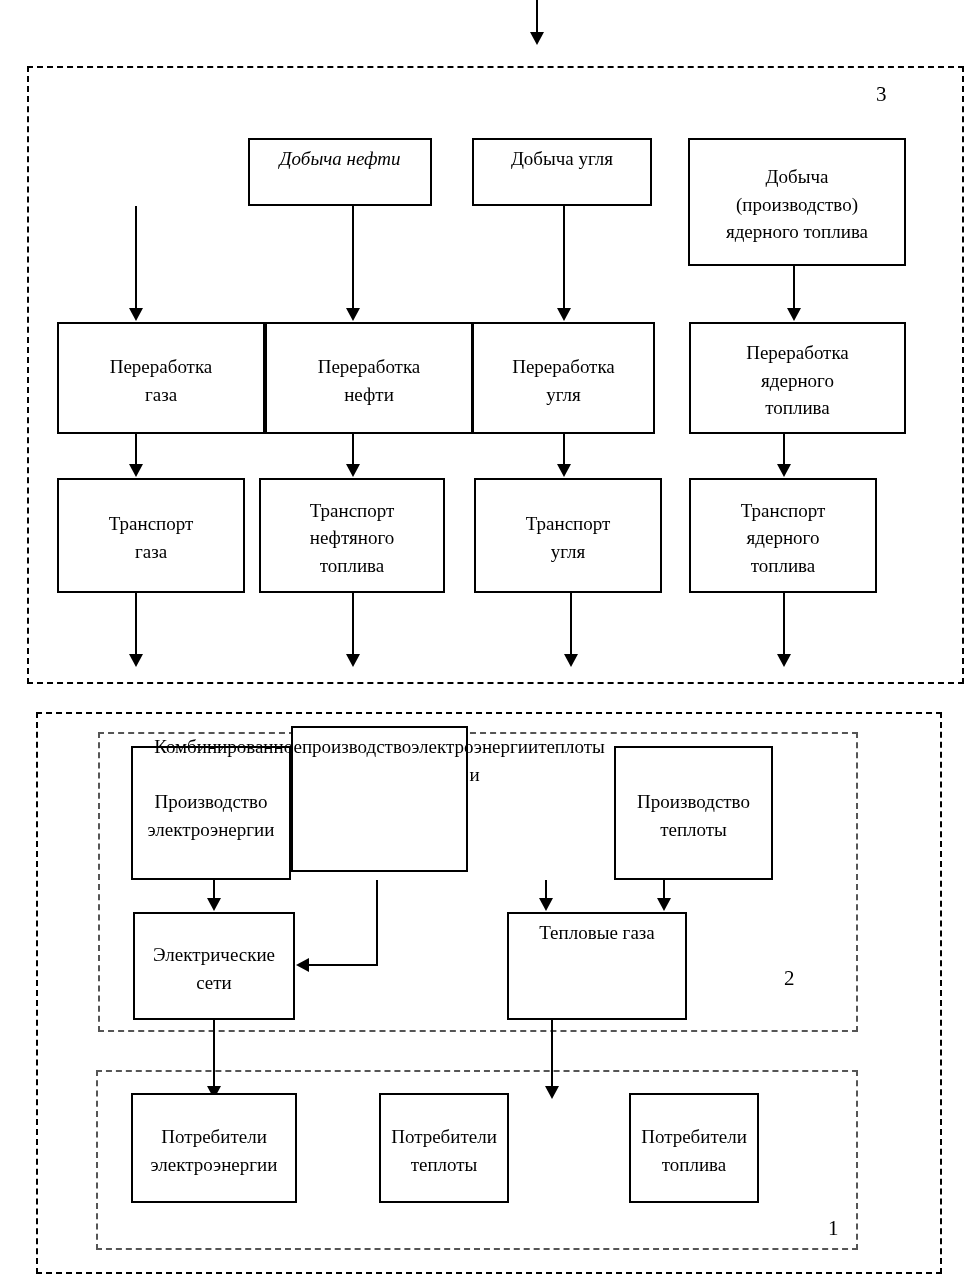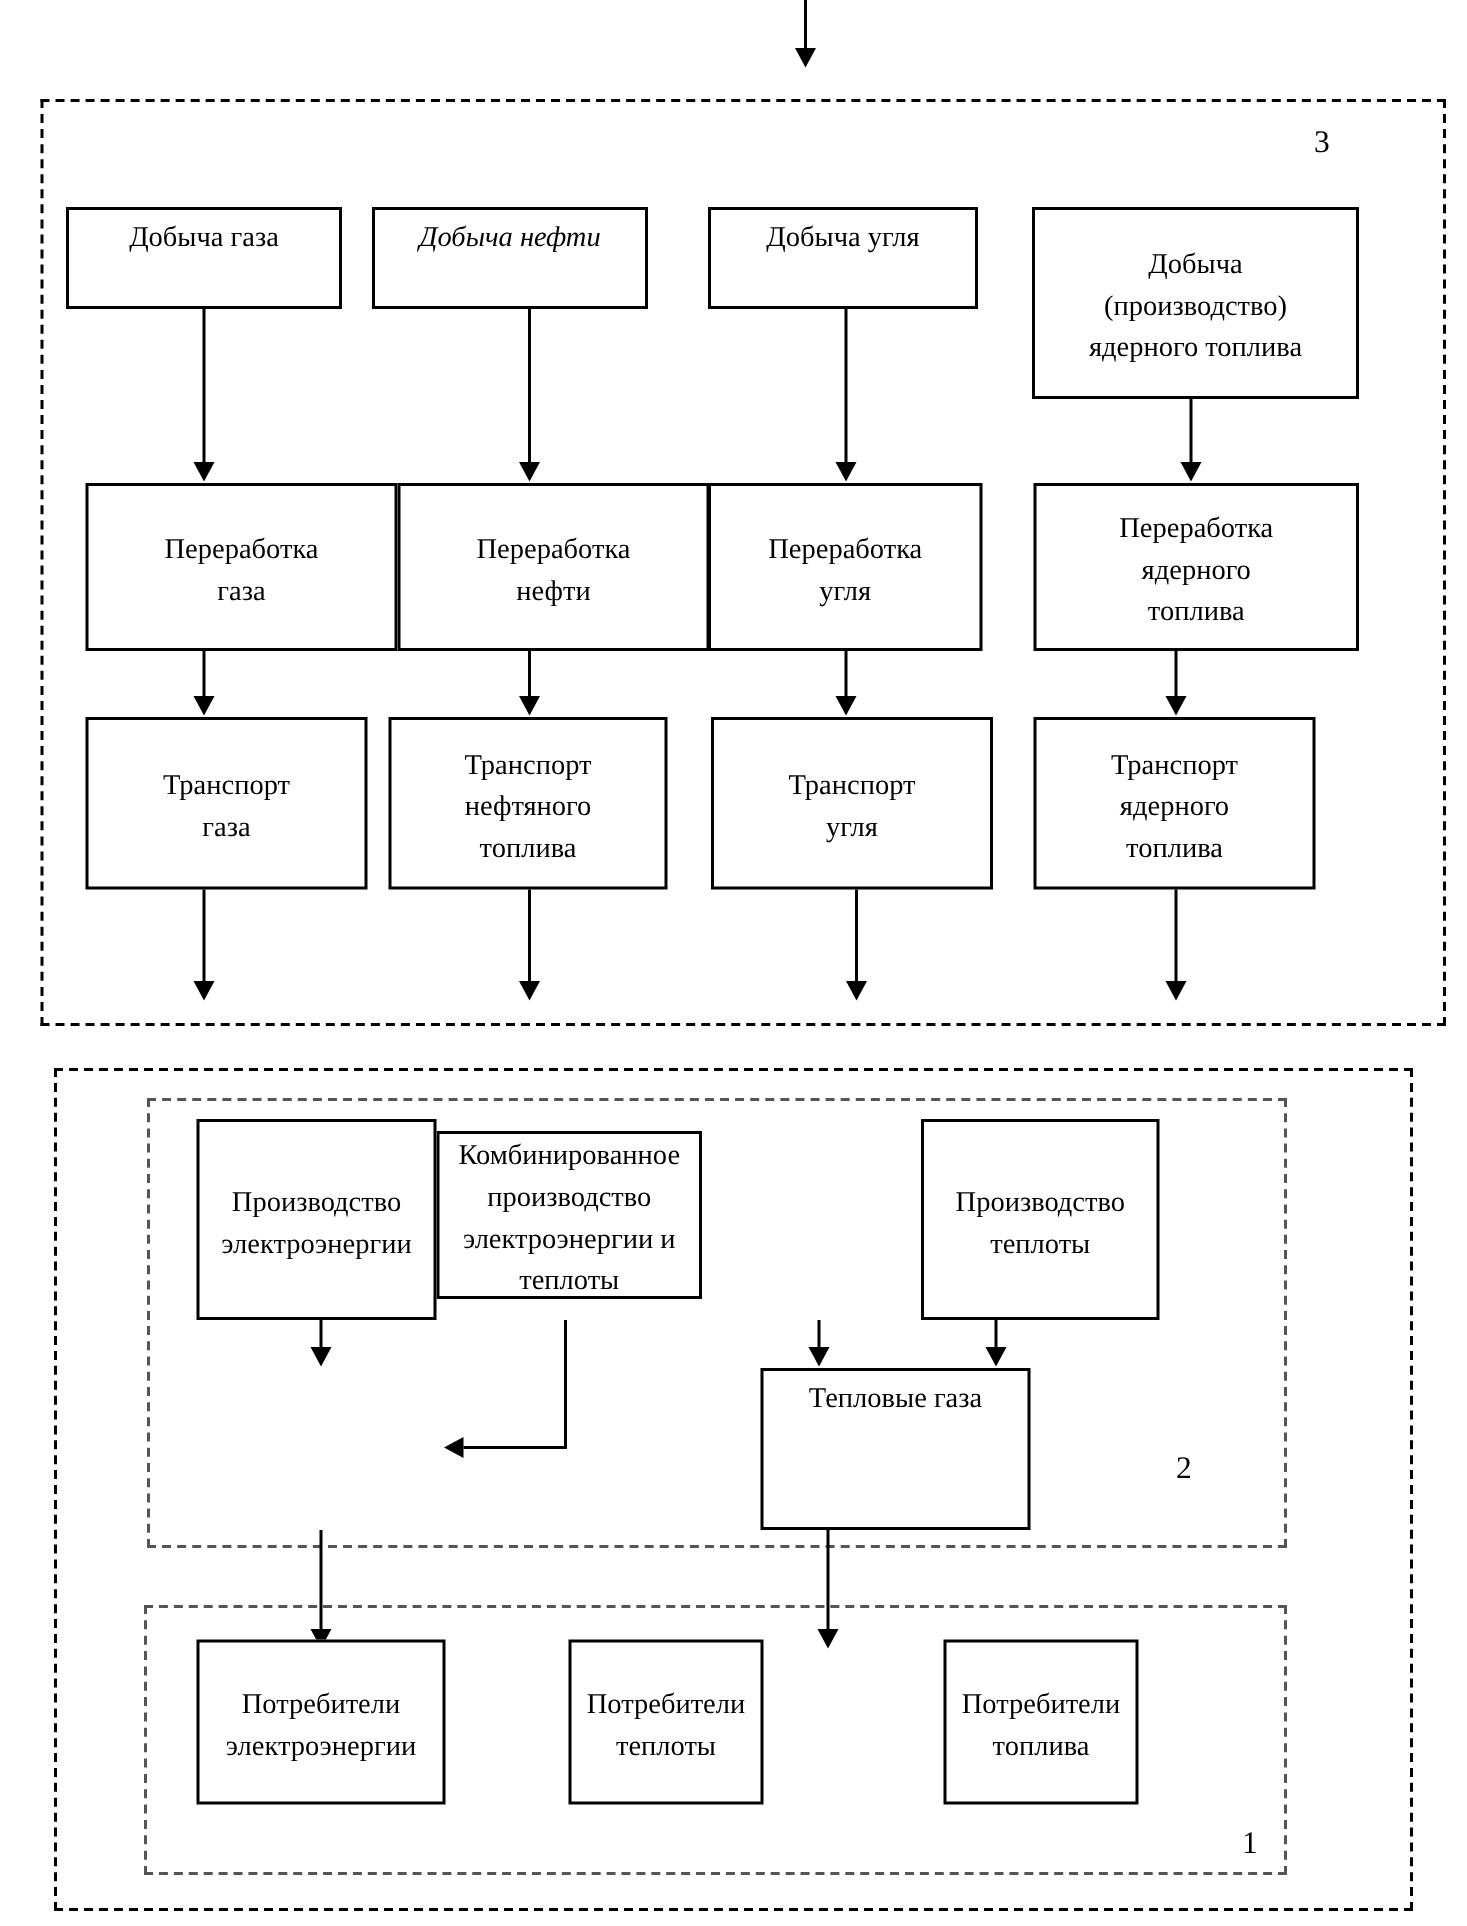--- a/index.html
+++ b/index.html
@@ -90,23 +90,20 @@
 <body>
 
 <div id="canvas">
 
   <div class="vline" style="left:536px; top:0px; height:34px;"></div>
   <div class="arrowdown" style="left:530px; top:32px;"></div>
 
   <div class="zone zone-dashed-heavy" style="left:27px; top:66px; width:937px; height:618px;"></div>
   <div class="zone-label" style="left:876px; top:84px;">3</div>
 
-  <div class="box" style="left:44px; top:138px; width:184px; height:68px;">
-    <span>Добыча газа</span>
-  </div>
   <div class="box" style="left:248px; top:138px; width:184px; height:68px;font-style:italic;">
     <span>Добыча нефти</span>
   </div>
   <div class="box" style="left:688px; top:138px; width:218px; height:128px; flex-direction:column;">
     <span>Добыча</span>
     <span>(производство)</span>
     <span>ядерного топлива</span>
   </div>
   <div class="box" style="left:472px; top:138px; width:180px; height:68px;">
     <span>Добыча угля</span>
@@ -187,21 +184,21 @@
 
   <div class="zone zone-dashed-heavy" style="left:36px; top:712px; width:906px; height:562px;"></div>
 
   <div class="zone zone-dashed-light" style="left:98px; top:732px; width:760px; height:300px;"></div>
   <div class="zone-label" style="left:784px; top:968px;">2</div>
 
   <div class="box" style="left:131px; top:746px; width:160px; height:134px; flex-direction:column;">
     <span>Производство</span>
     <span>электроэнергии</span>
   </div>
-  <div class="box" style="left:291px; top:754px; width:177px; height:112px; flex-direction:column;">
+  <div class="box" style="left:291px; top:726px; width:177px; height:146px; flex-direction:row;">
     <span>Комбинированное</span>
     <span>производство</span>
     <span>электроэнергии и</span>
     <span>теплоты</span>
   </div>
   <div class="box" style="left:614px; top:746px; width:159px; height:134px; flex-direction:column;">
     <span>Производство</span>
     <span>теплоты</span>
   </div>
 
@@ -211,20 +208,24 @@
   <div class="vline" style="left:376px; top:880px; height:86px;"></div>
   <div class="hline" style="left:309px; top:964px; width:69px;"></div>
   <div class="arrowleft" style="left:296px; top:958px;"></div>
 
   <div class="vline" style="left:545px; top:880px; height:20px;"></div>
   <div class="arrowdown" style="left:539px; top:898px;"></div>
 
   <div class="vline" style="left:663px; top:880px; height:20px;"></div>
   <div class="arrowdown" style="left:657px; top:898px;"></div>
 
+  <div class="box" style="left:133px; top:912px; width:162px; height:108px; flex-direction:column;">
+    <span>Электрические</span>
+    <span>сети</span>
+  </div>
   <div class="box" style="left:507px; top:912px; width:180px; height:108px;">
     <span>Тепловые газа</span>
   </div>
 
   <div class="vline" style="left:213px; top:1020px; height:68px;"></div>
   <div class="arrowdown" style="left:207px; top:1086px;"></div>
 
   <div class="vline" style="left:551px; top:1020px; height:68px;"></div>
   <div class="arrowdown" style="left:545px; top:1086px;"></div>
 

